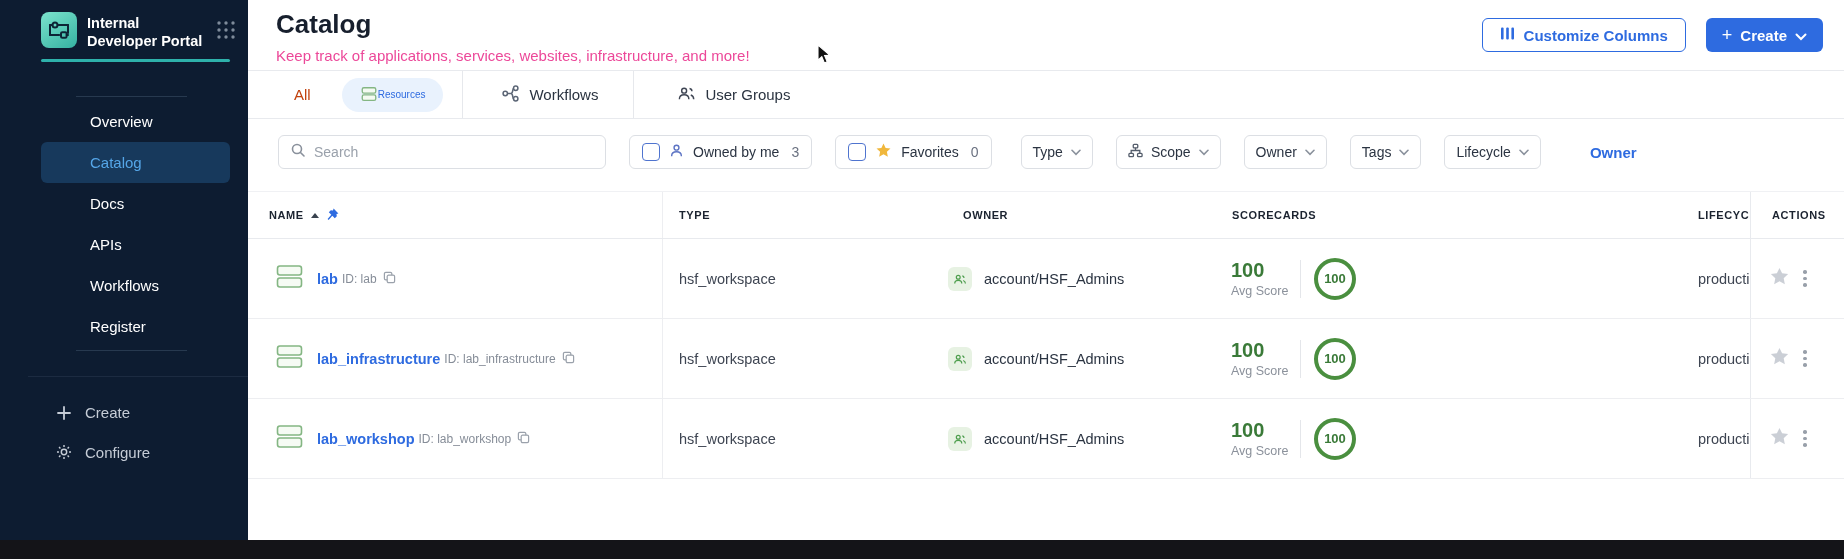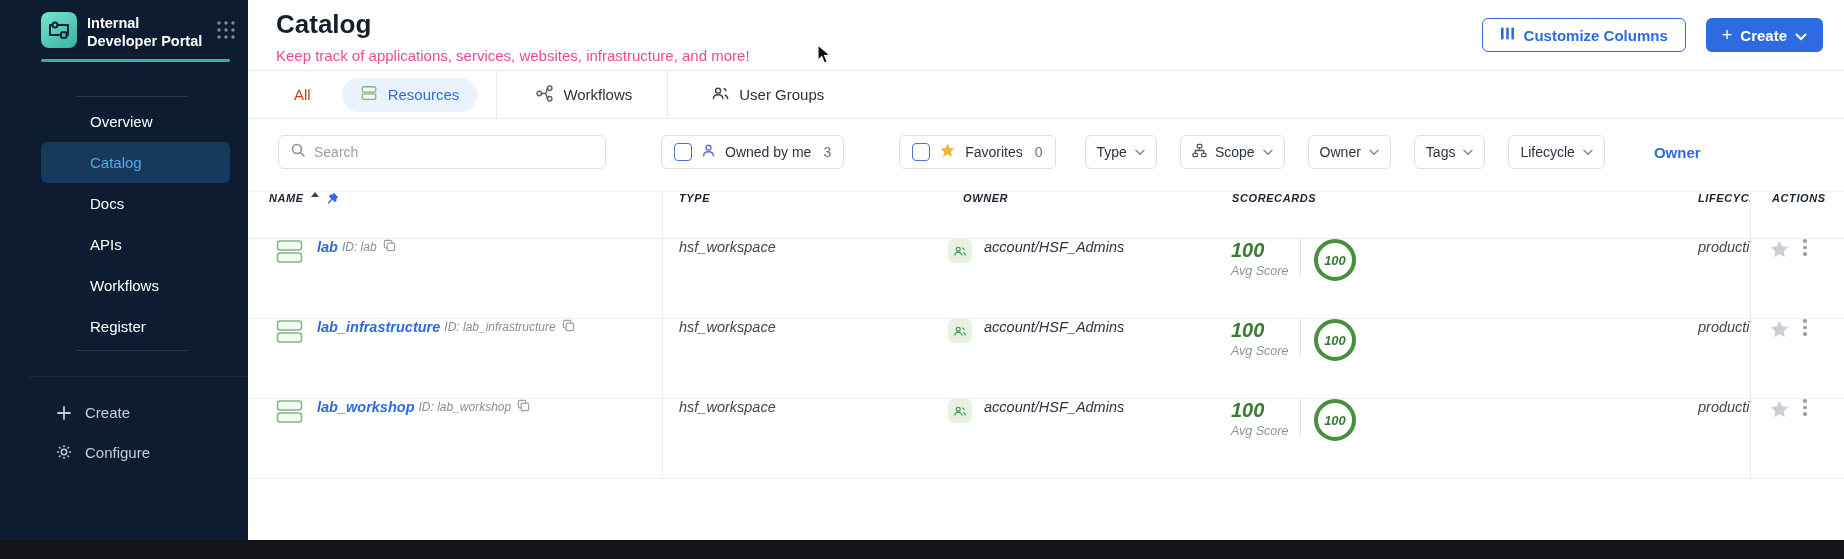--- a/index.html
+++ b/index.html
@@ -43,53 +43,53 @@
                  font-family:"Liberation Sans",sans-serif; }
   .btn-primary { height:34px; background:#2e6be0; border:none; color:#fff; border-radius:6px;
                  font-size:15px; font-weight:700; display:flex; align-items:center; gap:8px;
                  padding:0 16px; cursor:pointer; font-family:"Liberation Sans",sans-serif; }
   .plus-glyph { font-size:18px; font-weight:400; line-height:1; }
 
   
   .tabs { height:48px; border-bottom:1px solid #e8eaee; display:flex; align-items:center;
           padding-left:46px; }
   .tab-plain { font-size:15px; color:#c2410c; font-weight:500; margin-right:31px; cursor:pointer; }
-  .tab-pill { display:flex; align-items:center; gap:10px; background:#e9f2fd; color:#2e6be0;
-              height:34px; padding:13px 18px; border-radius:17px; font-size:15px; font-weight:500;
+  .tab-pill { display:flex; align-items:center; background:#e9f2fd; color:#2e6be0;
+              height:34px; padding:13px 18px; border-radius:17px; font-size:10px; font-weight:500;
               cursor:pointer; }
   .tab-group { display:flex; align-items:center; gap:9px; font-size:15px; color:#2a3340;
                font-weight:500; cursor:pointer; }
   .tab-divider { width:1px; height:47px; background:#e6e8ec; }
   .td1 { margin-left:19px; margin-right:38px; } .td2 { margin-left:35px; margin-right:43px; }
 
   
   .filters { height:66px; display:flex; align-items:center; padding-left:30px; gap:23px; }
   .search-box { width:328px; height:34px; border:1px solid #dcdfe4; border-radius:6px;
                 display:flex; align-items:center; gap:8px; padding:0 11px; }
   .search-box input { border:none; outline:none; font-size:14px; color:#2b3442; width:270px;
                       font-family:"Liberation Sans",sans-serif; }
   .search-box input::placeholder { color:#9aa1ab; }
   .chk-group { height:34px; border:1px solid #dcdfe4; border-radius:6px; display:flex;
                align-items:center; gap:9px; padding:0 12px; font-size:14px; color:#2b3442;
-               cursor:pointer;margin-left:32px; }
+               cursor:pointer; }
   .checkbox { width:18px; height:18px; border:1.6px solid #4f74cf; border-radius:4px;
               background:#fff; cursor:pointer; flex-shrink:0; }
   .count { color:#6a7180; margin-left:3px; }
   .dropdown { height:34px; border:1px solid #dcdfe4; border-radius:6px; display:flex;
               align-items:center; gap:8px; padding:0 11px; font-size:14px; color:#2b3442;
               cursor:pointer; background:#fff; }
   .dd-type { margin-left:6px; }
   .reset-link { margin-left:26px; color:#2e6be0; font-size:15px; font-weight:600; cursor:pointer; }
 
   
   .table { margin-top:6px; border-top:1px solid #f0f1f4; }
   .grid-cols { display:grid; grid-template-columns:415px 285px 279px 471px 52px 1fr; }
   .thead { height:47px; border-bottom:1px solid #e8eaee; font-size:11px; font-weight:700;
            color:#1b2330; letter-spacing:0.6px; }
-  .thead > div, .trow > div { display:flex; align-items:flex-start; height:100%;font-style:italic; }
+  .thead > div, .trow > div { display:flex; align-items:center; height:100%; }
   .th-name { padding-left:21px; gap:7px; border-right:1px solid #edeef1; }
   .th-type { padding-left:16px; } .th-owner { padding-left:15px; } .th-score { padding-left:5px; }
   .th-life { overflow:hidden; white-space:nowrap; }
   .th-actions { padding-left:21px; border-left:1px solid #e8eaee; }
   .sort-arrow { width:0; height:0; border-left:4px solid transparent; border-right:4px solid transparent;
                 border-bottom:5px solid #39424e; }
   .trow { height:80px; border-bottom:1px solid #edeef1; }
   .cell-name { padding-left:28px; gap:14px; border-right:1px solid #edeef1; }
   .name-text { display:flex; flex-direction:row; gap:4px; }
   .name-link { font-size:14.5px; color:#2e6be0; font-weight:600; cursor:pointer; }

